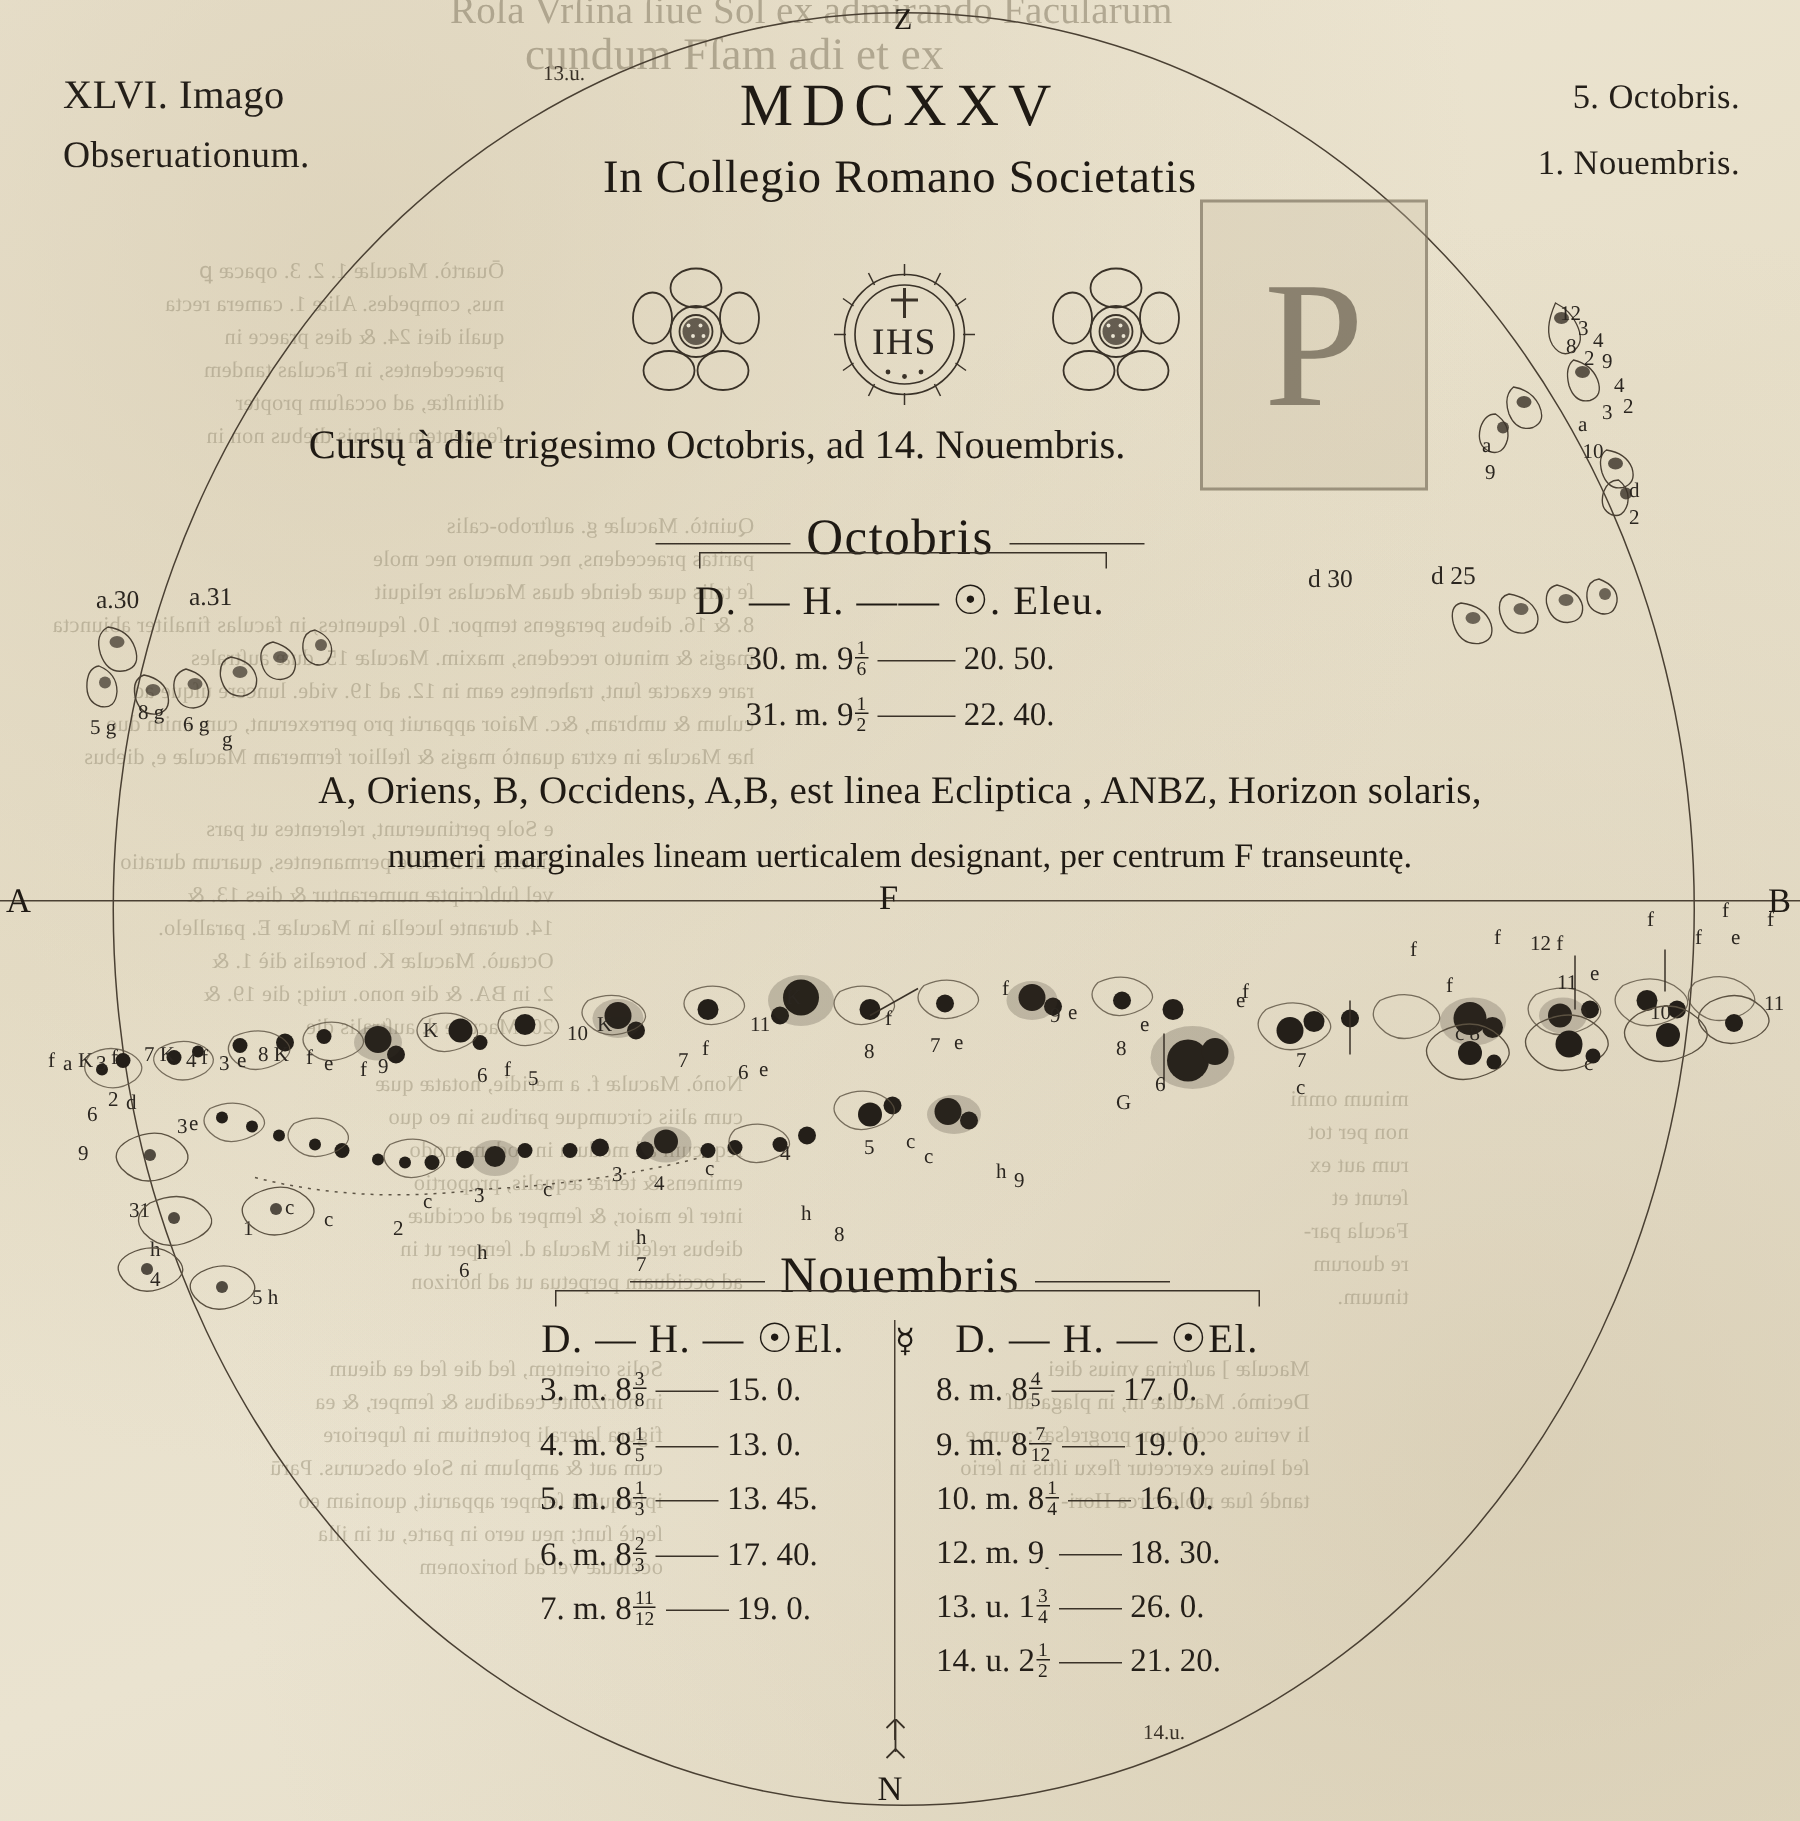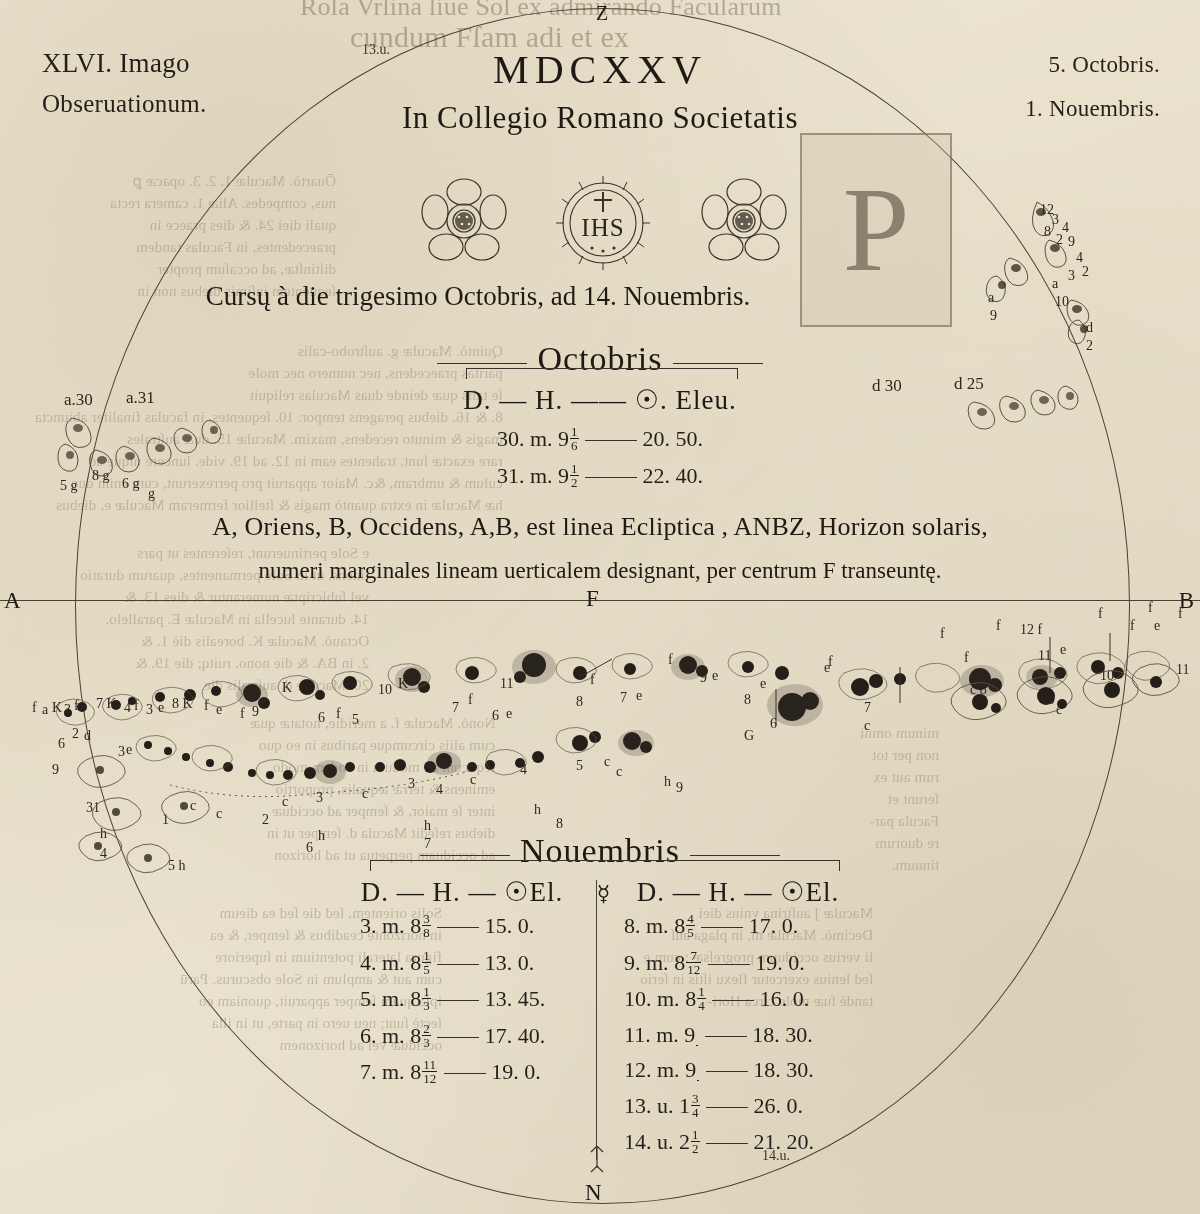--- a/index.html
+++ b/index.html
@@ -325,21 +325,20 @@
   <div class="r"><span>4.</span> <span>m.</span> <span>8</span><span class="frac"><i>1</i><b>5</b></span> <span class="dash" style="width:42px;"></span> <span>13.</span> <span>0.</span></div>
   <div class="r"><span>5.</span> <span>m.</span> <span>8</span><span class="frac"><i>1</i><b>3</b></span> <span class="dash" style="width:42px;"></span> <span>13.</span> <span>45.</span></div>
   <div class="r"><span>6.</span> <span>m.</span> <span>8</span><span class="frac"><i>2</i><b>3</b></span> <span class="dash" style="width:42px;"></span> <span>17.</span> <span>40.</span></div>
   <div class="r"><span>7.</span> <span>m.</span> <span>8</span><span class="frac"><i>11</i><b>12</b></span> <span class="dash" style="width:42px;"></span> <span>19.</span> <span>0.</span></div>
 </div>
 
 <div class="rows" style="left:624px;top:912px;width:260px;text-align:left;">
   <div class="r"><span>8.</span> <span>m.</span> <span>8</span><span class="frac"><i>4</i><b>5</b></span> <span class="dash" style="width:42px;"></span> <span>17.</span> <span>0.</span></div>
   <div class="r"><span>9.</span> <span>m.</span> <span>8</span><span class="frac"><i>7</i><b>12</b></span> <span class="dash" style="width:42px;"></span> <span>19.</span> <span>0.</span></div>
   <div class="r"><span>10.</span> <span>m.</span> <span>8</span><span class="frac"><i>1</i><b>4</b></span> <span class="dash" style="width:42px;"></span> <span>16.</span> <span>0.</span></div>
-  <div class="r"><span>11.</span> <span>m.</span> <span>9</span><span class="frac"><i></i><b></b></span> <span class="dash" style="width:42px;"></span> <span>18.</span> <span>30.</span></div>
   <div class="r"><span>12.</span> <span>m.</span> <span>9</span><span class="frac"><i></i><b></b></span> <span class="dash" style="width:42px;"></span> <span>18.</span> <span>30.</span></div>
   <div class="r"><span>13.</span> <span>u.</span> <span>1</span><span class="frac"><i>3</i><b>4</b></span> <span class="dash" style="width:42px;"></span> <span>26.</span> <span>0.</span></div>
   <div class="r"><span>14.</span> <span>u.</span> <span>2</span><span class="frac"><i>1</i><b>2</b></span> <span class="dash" style="width:42px;"></span> <span>21.</span> <span>20.</span></div>
 </div>
 
 <div class="grp" style="left:975px;top:196px;">
   <svg width="140" height="180" viewBox="0 0 140 180">
     <g stroke="#4a4033" fill="none" stroke-width=".9">
       <path d="M62 6 q10 5 14 14 q6 12 -2 18 q-8 5 -14 -4 q-6 -10 2 -28 z"></path>
       <path d="M74 44 q12 3 16 13 q4 11 -5 14 q-10 2 -14 -10 q-3 -12 3 -17 z"></path>

